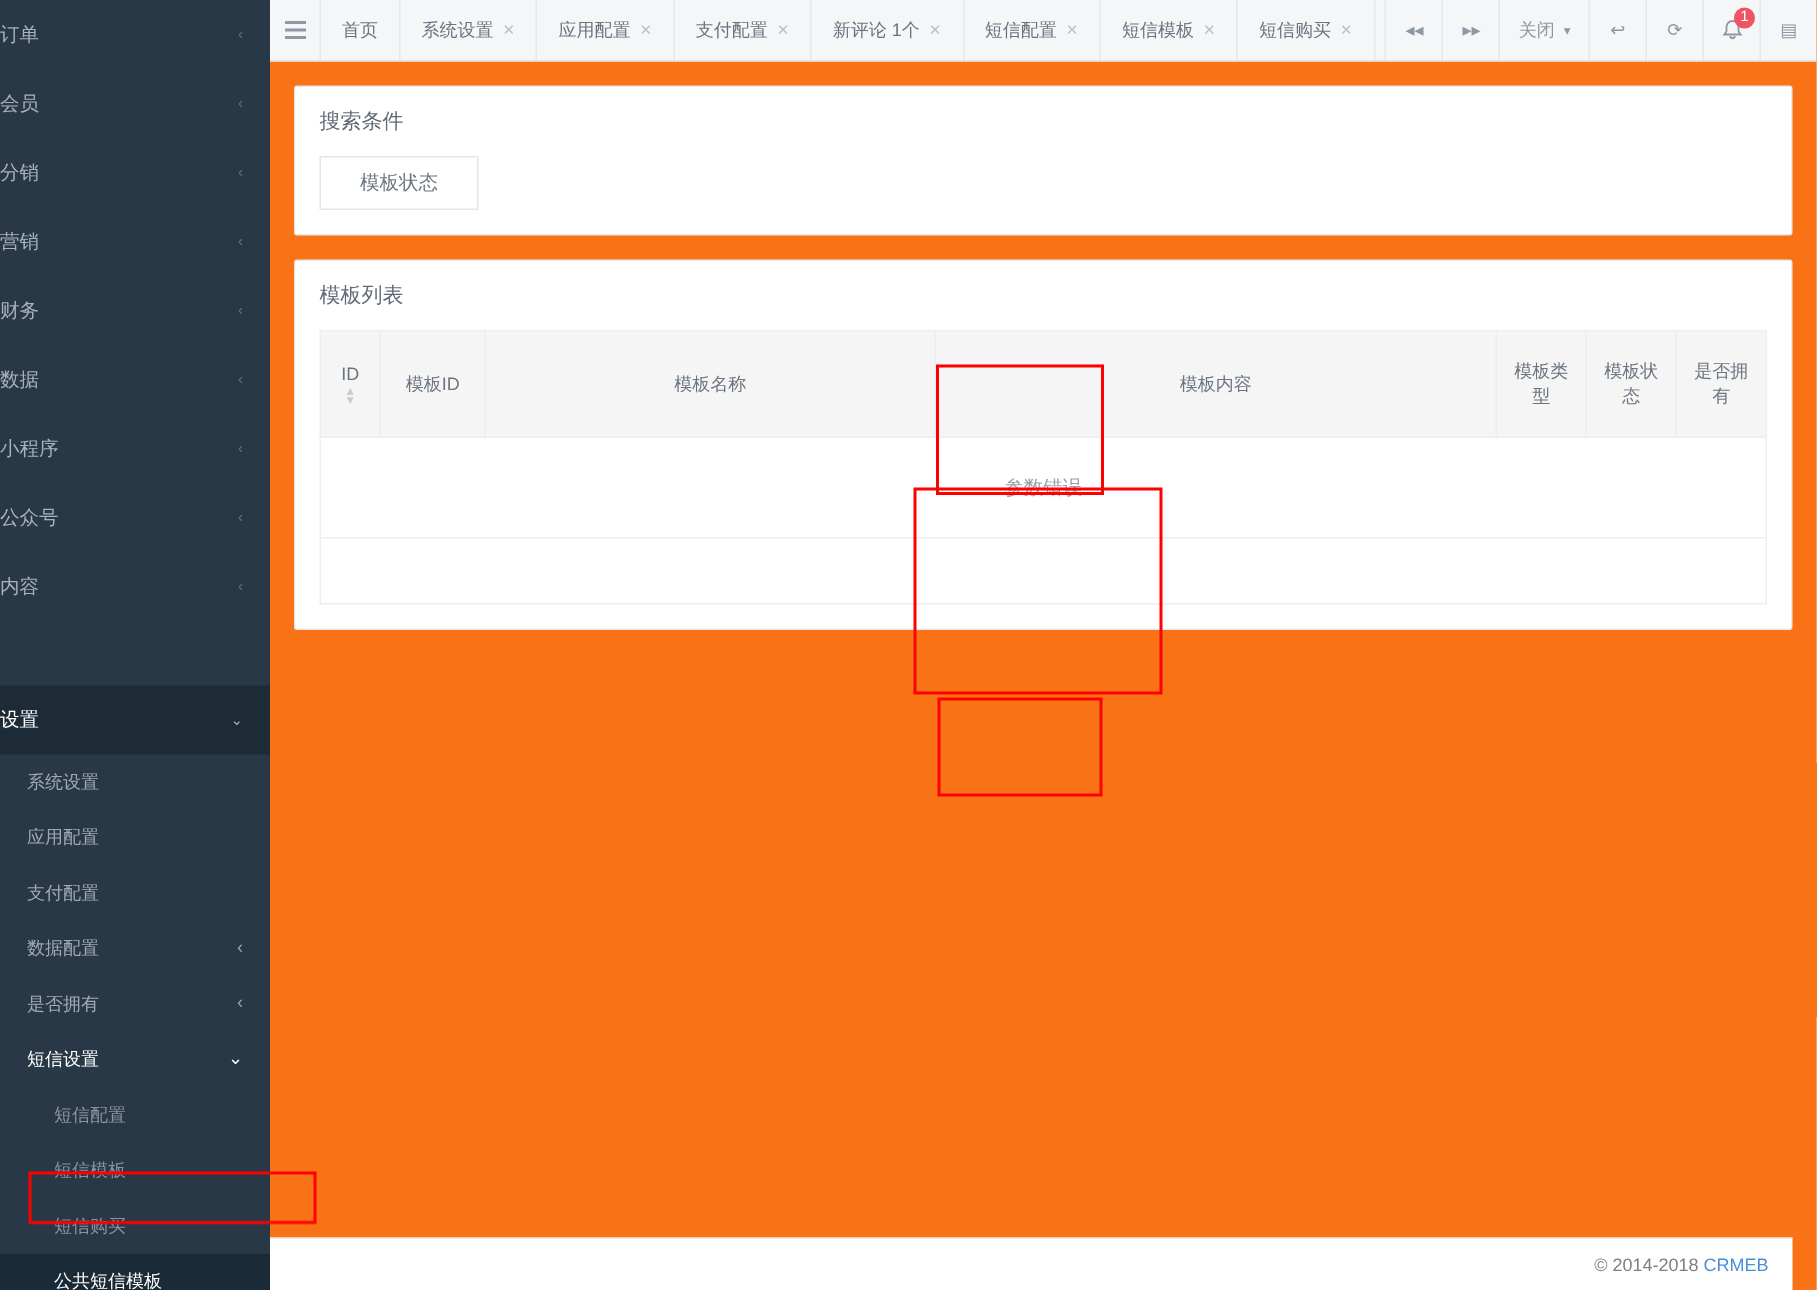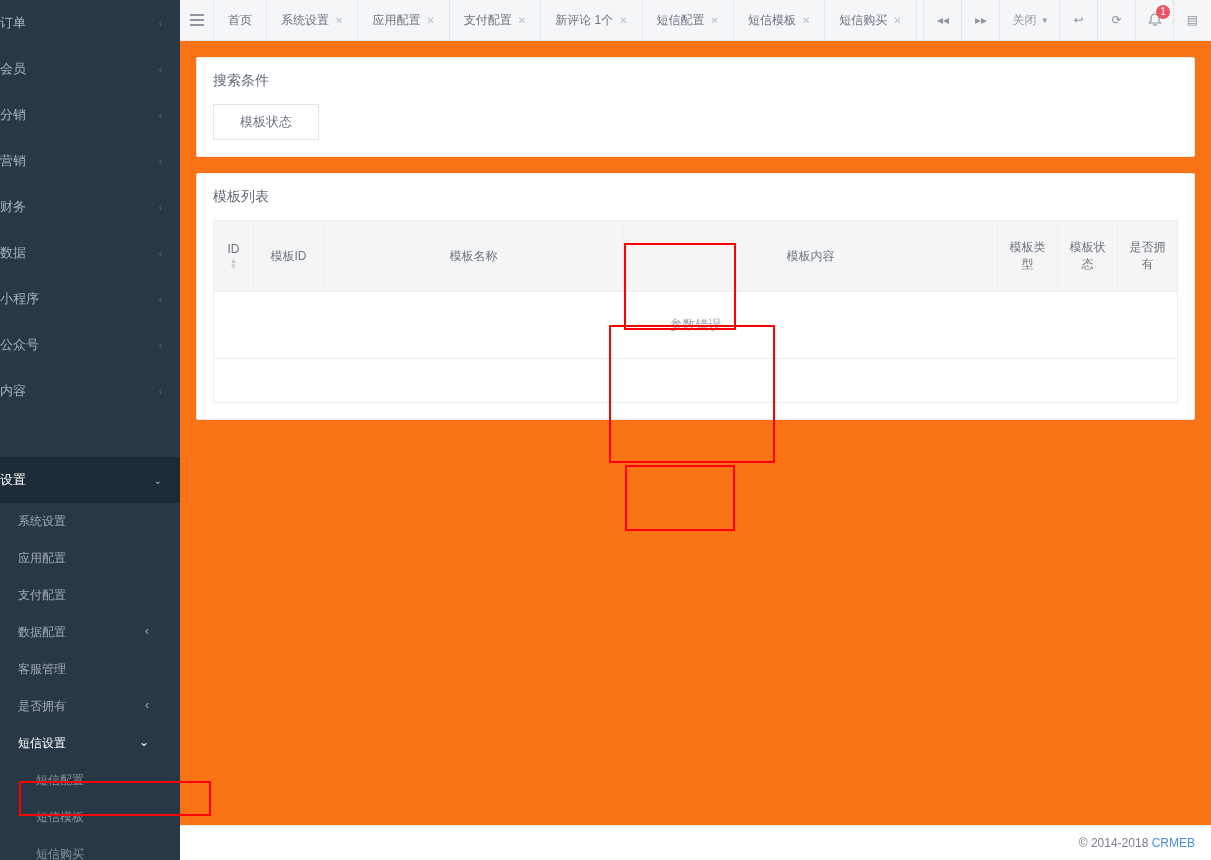--- a/index.html
+++ b/index.html
@@ -7,21 +7,21 @@
 
 .layout { display: flex; height: 860px; width: 1211px; overflow: hidden; position: relative; }
 
 
 .sidebar { width: 180px; background: #293846; color: #a7b1c2; flex-shrink: 0; overflow-y: auto; }
 .side-item { display: flex; align-items: center; justify-content: space-between; padding: 14px 18px 14px 0; font-size: 13px; cursor: pointer; }
 .side-item.expanded { color: #fff; }
 .side-item .chev { font-size: 10px; color: #66707a; }
 .side-item.expanded .chev { color: #a7b1c2; }
 .sub-item { padding: 10px 0 10px 18px; font-size: 12px; cursor: pointer; color: #a0aab5; }
-.sub-item.has-chev { display:flex; justify-content:space-between; padding-right:31px;text-align:center; }
+.sub-item.has-chev { display:flex; justify-content:space-between; padding-right:18px;text-align:center; }
 .sub-item.expanded { color:#fff; }
 .sub-sub { padding: 10px 0 10px 36px; font-size: 12px; cursor: pointer; color: #8a94a0; }
 .sub-sub.active { color: #fff; background: #1a2a36; }
 
 
 .main { flex: 1; display: flex; flex-direction: column; background: #f97316; }
 .topbar { height: 41px; background: #f5f6f7; border-bottom: 1px solid #e3e6ea; display: flex; align-items: stretch; font-size: 12px; color: #6a7480; }
 .topbar .menu-toggle { width: 34px; display:flex; align-items:center; justify-content:center; border-right:1px solid #e3e6ea; cursor:pointer; color:#8e97a3; }
 .tabs { display: flex; flex: 1; }
 .tab { display:flex; align-items:center; padding: 0 14px; border-right:1px solid #e3e6ea; cursor:pointer; white-space:nowrap; }
@@ -45,21 +45,21 @@
 .table { width:100%; border-collapse:collapse; table-layout:fixed; }
 .table th { background:#f5f5f5; border:1px solid #eceef1; padding: 18px 6px; color:#6b7580; font-weight:normal; font-size:12px; vertical-align:middle; }
 .table th.id-col { width:40px; }
 .table th .sort { display:block; font-size:8px; color:#c9ced5; margin-top:2px; line-height:6px; }
 .table td { border:1px solid #eceef1; padding: 24px 6px; text-align:center; color:#98a0a9; }
 .table tr.blank td { height: 44px; padding:0; }
 .table th.wname { width:70px; }
 .table th.wtype { width:60px; }
 
 
-.footer { position:absolute; bottom:0; right:0; left:180px; background:#fff; border-top:1px solid #e7eaec; padding: 10px 16px; text-align:right; font-size:12px; color:#7a818a; }
+.footer { position:absolute; bottom:0; right:16px; left:180px; background:#fff; border-top:1px solid #e7eaec; padding: 10px 16px; text-align:right; font-size:12px; color:#7a818a; }
 .footer a { color:#4a90d9; text-decoration:none; }
 
 
 .hl { position:absolute; border:2px solid #f00; pointer-events:none; }
 
 svg { display:block; }
 </style>
 </head>
 <body>
 
@@ -107,21 +107,20 @@
         <span class="chev">⌄</span>
       </div>
 
     <div class="sub-item"><span>系统设置</span></div>
     <div class="sub-item"><span>应用配置</span></div>
     <div class="sub-item"><span>支付配置</span></div>
     <div class="sub-item has-chev">
         <span>数据配置</span>
         <span class="chev">‹</span>
       </div>
-    <div class="sub-item"><span>客服管理</span></div>
     <div class="sub-item has-chev">
         <span>是否拥有</span>
         <span class="chev">‹</span>
       </div>
     <div class="sub-item has-chev expanded">
         <span>短信设置</span>
         <span class="chev">⌄</span>
       </div>
 
     <div class="sub-sub"><span>短信配置</span></div>

